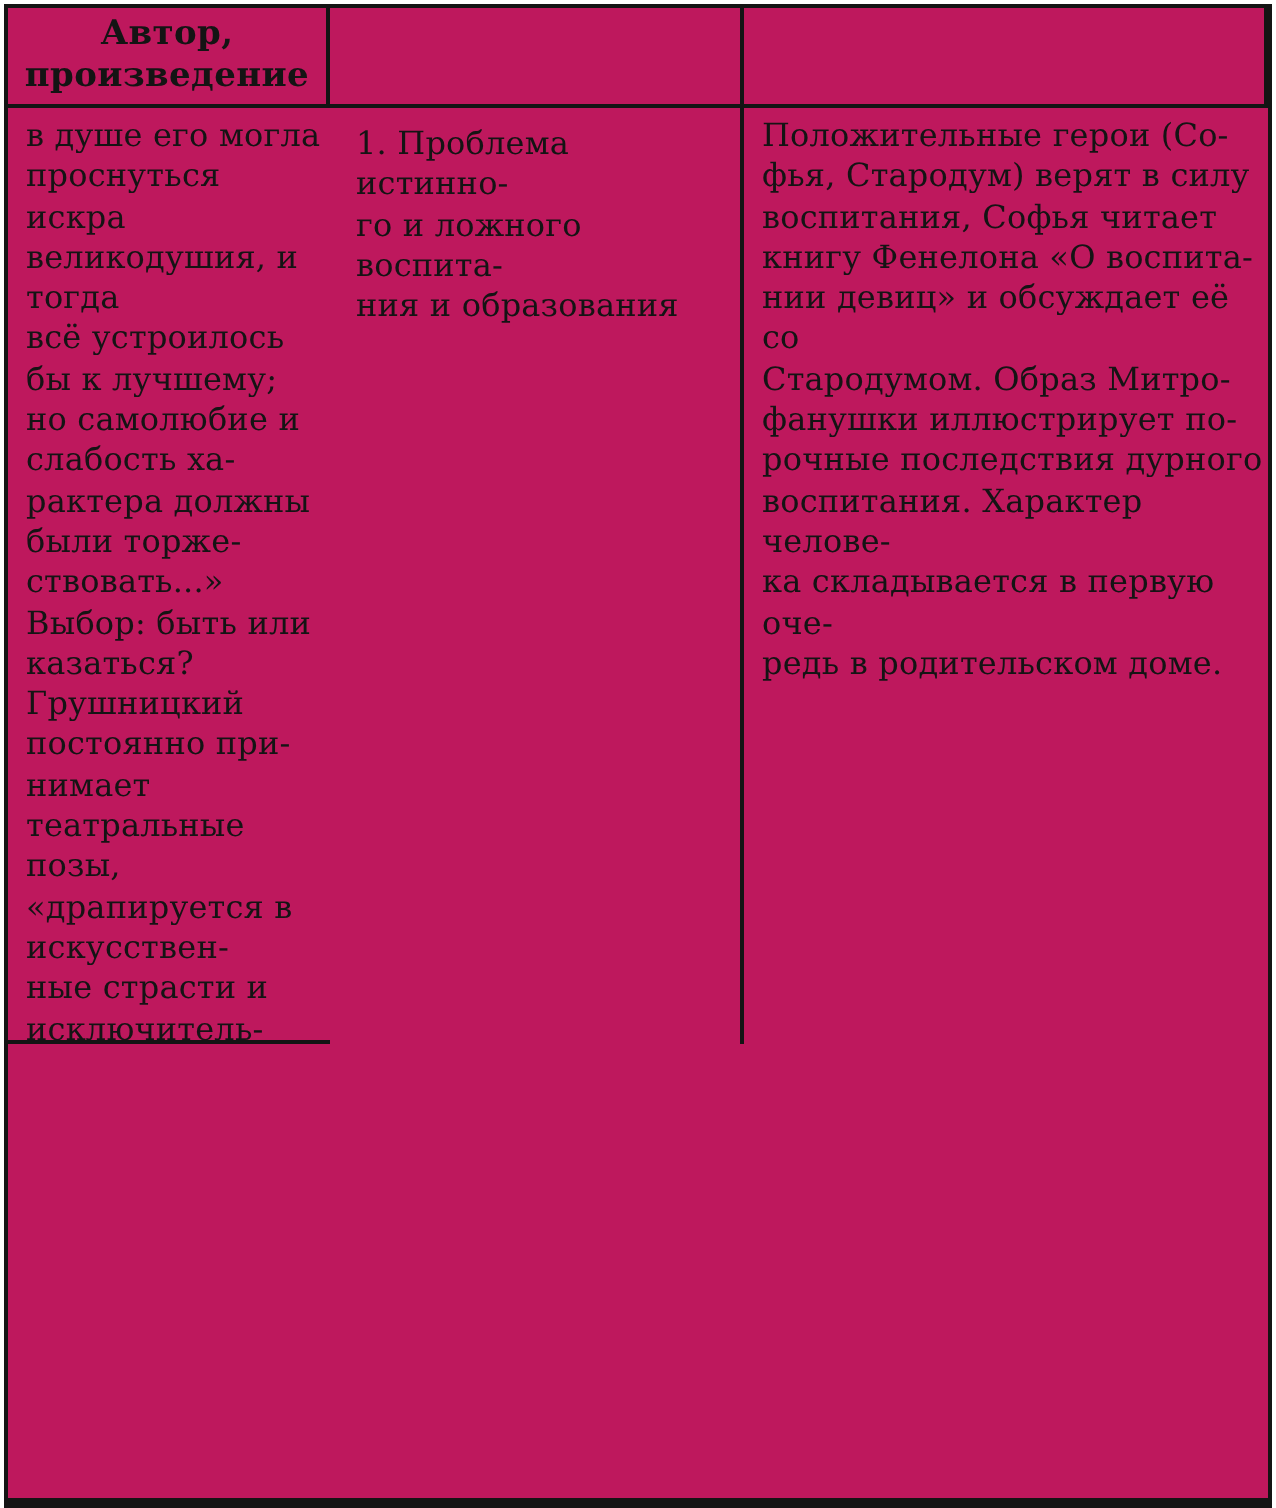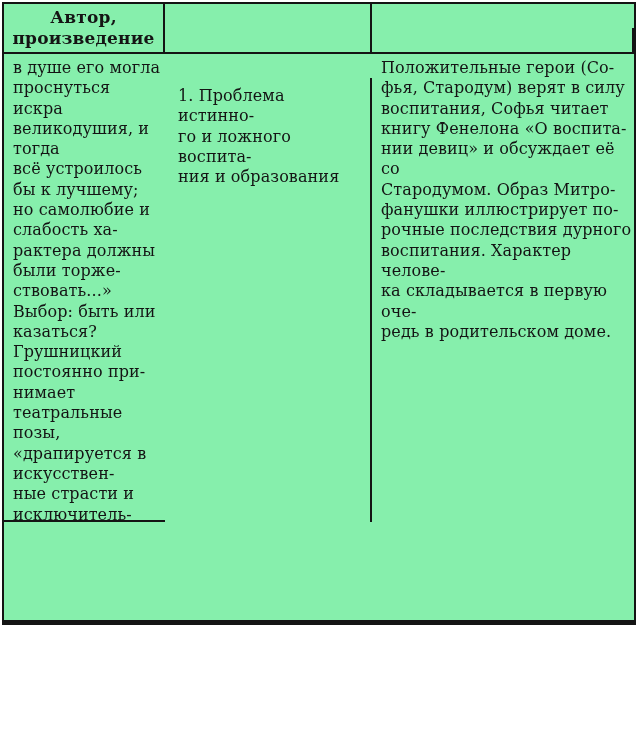--- a/index.html
+++ b/index.html
@@ -4,28 +4,28 @@
 <style>
   * { margin: 0; padding: 0; box-sizing: border-box; }
   html, body {
     width: 638px; height: 754px;
     background: #ffffff;
     font-family: "DejaVu Serif", "Liberation Serif", serif;
     color: #141414;
     overflow: hidden;
   }
   .table {
-    width: 634px; height: 623px;
+    width: 634px; height: 752px;
     margin: 2px 2px 0 2px;
     border: 2px solid #141414;
     border-bottom-width: 5px;
     display: grid;
     grid-template-columns: 161px 207px 1fr;
     grid-template-rows: 50px 468px 1fr;
-    background: #86efac;
+    background: #be185d;
   }
   .cell {
     overflow: hidden;
     border-right: 2px solid #141414;
     border-bottom: 2px solid #141414;
     white-space: pre-line;
   }
   .cell.last-col { border-right: none; }
   .cell.last-row { border-bottom: none; }
   .th {
@@ -44,21 +44,20 @@
     letter-spacing: 0.1px;
   }
   .commentary {
     padding: 4px 0 0 9px;
   }
   .author {
     padding: 8px 4px 0 12px;
   }
   .problems {
     padding: 8px 6px 0 13px;
-    margin-top: 24px;
   }
 </style>
 </head>
 <body>
 
 <div class="table">
 
   <div class="cell th">Автор,
 произведение</div>
 

